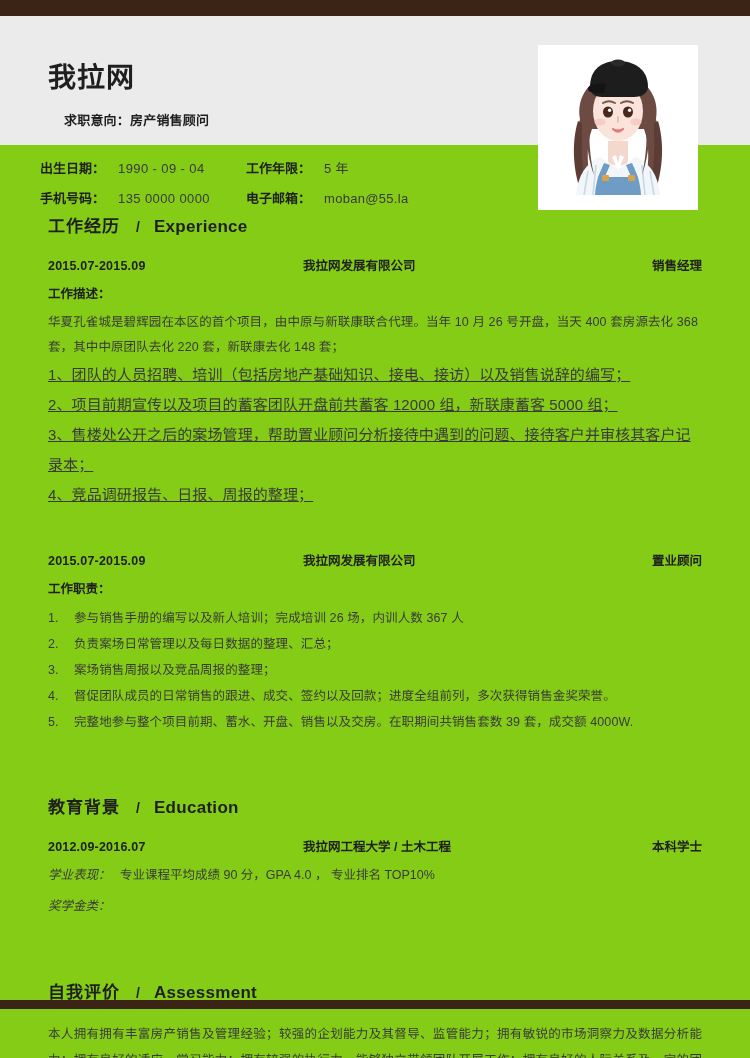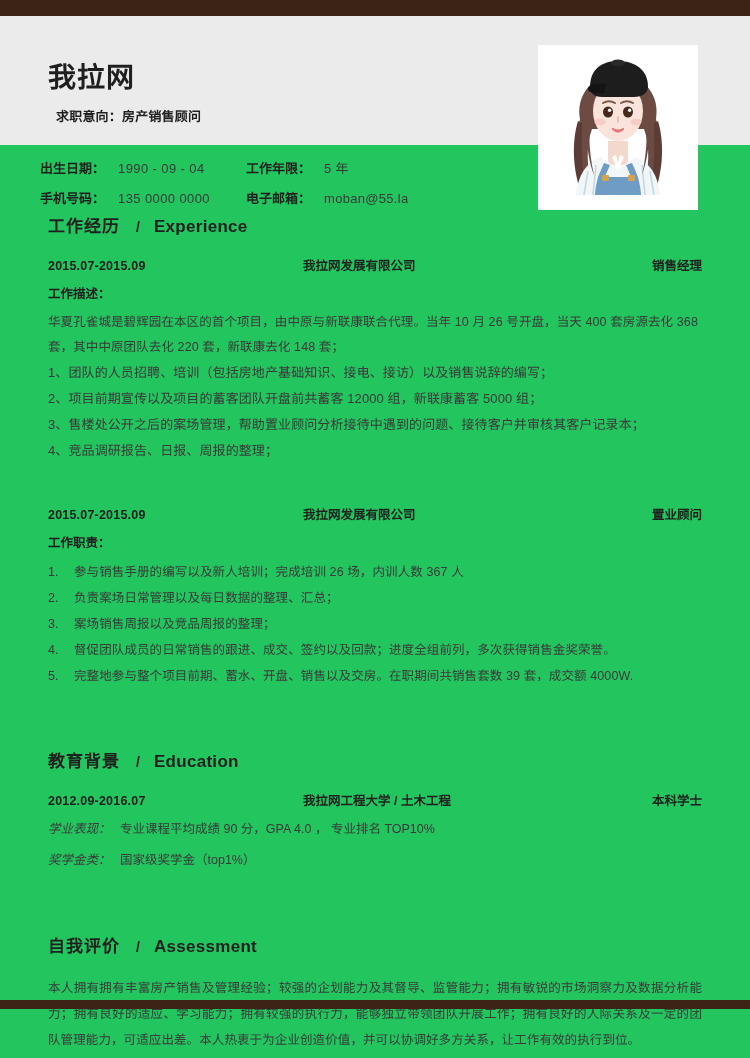--- a/index.html
+++ b/index.html
@@ -13,21 +13,21 @@
     height: 1058px;
     font-family: "Liberation Sans", "DejaVu Sans", sans-serif;
     color: #2b2b2b;
     -webkit-font-smoothing: antialiased;
   }
 
   .page {
     position: relative;
     width: 750px;
     height: 1058px;
-    background: #22c55e;
+    background: #84cc16;
     overflow: hidden;
   }
 
   
   .bar-top {
     position: absolute;
     left: 0; top: 0;
     width: 750px;
     height: 16px;
     background: #3b2315;
@@ -60,21 +60,21 @@
     font-weight: 700;
     letter-spacing: 1px;
     color: #1f1f1f;
     line-height: 1.15;
     margin: 0 0 12px 0;
   }
   .objective {
     font-size: 13px;
     font-weight: 700;
     color: #1f1f1f;
-    margin: 8px;
+    margin: 16px;
     letter-spacing: 0.2px;
   }
 
   
   .avatar-box {
     position: absolute;
     left: 538px;
     top: 45px;
     width: 160px;
     height: 165px;
@@ -183,24 +183,25 @@
     margin: 0;
     letter-spacing: 0.1px;
   }
 
   ul.bullets, ol.bullets {
     list-style: none;
     margin: 0;
     padding: 0;
   }
   ul.bullets li {
-    font-size: 13px;
+    font-size: 15px;
     line-height: 2.0;
     color: #3a3a3a;
     letter-spacing: 0.1px;
+    text-decoration: underline;
   }
   ol.num-list {
     list-style: none;
     margin: 0;
     padding: 0;
   }
   ol.num-list li {
     font-size: 12.5px;
     line-height: 2.08;
     color: #3a3a3a;
@@ -395,21 +396,20 @@
         <span class="job-date">2012.09-2016.07</span>
         <span class="job-org">我拉网工程大学 / 土木工程</span>
         <span class="job-role">本科学士</span>
       </div>
       <div class="edu-line">
         <span class="edu-label">学业表现：</span>
         <span class="edu-val">专业课程平均成绩 90 分，GPA 4.0 ， 专业排名 TOP10%</span>
       </div>
       <div class="edu-line">
         <span class="edu-label">奖学金类：</span>
-        <span class="edu-val">国家级奖学金（top1%）</span>
       </div>
     </div>
 
     <div class="gap-lg"></div>
 
     <div class="section">
       <div class="section-head">
         <span class="sh-cn">自我评价</span>
         <span class="sh-slash">/</span>
         <span class="sh-en">Assessment</span>

